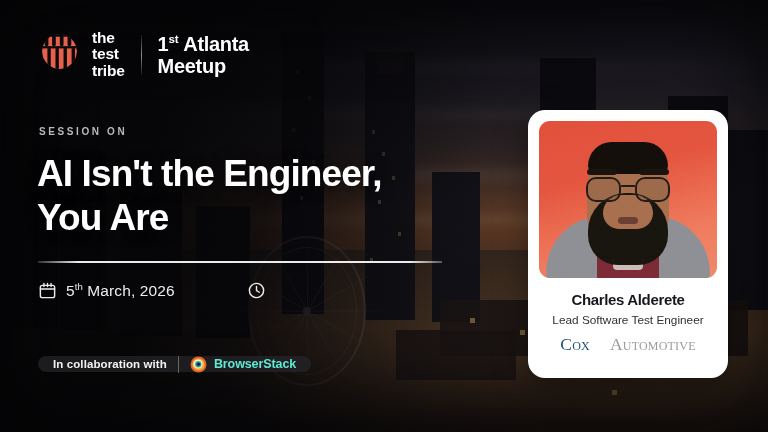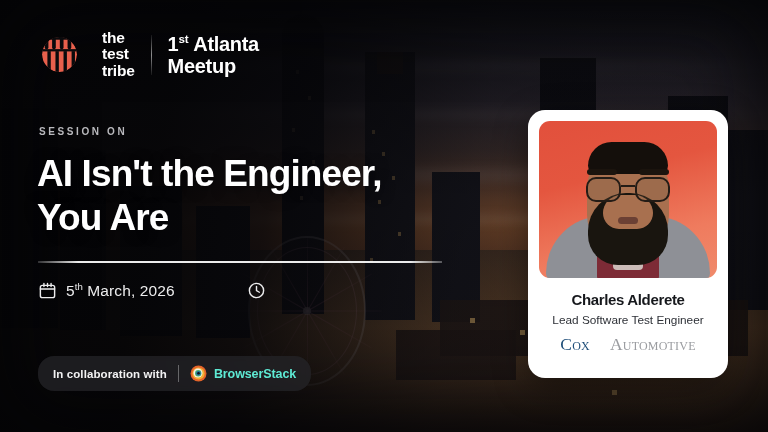--- a/index.html
+++ b/index.html
@@ -96,21 +96,21 @@
     box-shadow: inset 0 0 70px 18px rgba(4,4,6,.75);
   }
 
   
   .content{ position:absolute; inset:0; }
 
   
   .brand{
     position:absolute; left:38px; top:30px; display:flex; align-items:center; gap:0;
   }
-  .ttlogo{ display:flex; align-items:center; gap:21px; }
+  .ttlogo{ display:flex; gap:11px; }
   .mark{ width:43px; height:43px; flex:none; }
   .ttwords{
     font-size:15.5px; font-weight:700; color:#ffffff; line-height:1.06;
     letter-spacing:-0.2px;
   }
   .vdiv{
     width:1px; height:40px; margin:0 16px;
     background:linear-gradient(180deg, rgba(255,255,255,.07), rgba(255,255,255,.55), rgba(255,255,255,.07));
   }
   .meetup{
@@ -148,21 +148,21 @@
   .meta .txt{
     font-size:15.5px; font-weight:500; color:#ececed; letter-spacing:.1px; white-space:nowrap;
   }
   .meta .txt sup{ font-size:.62em; vertical-align:super; }
   .ico{ width:19px; height:19px; flex:none; display:block; }
 
   
   .collab{
     position:absolute; left:38px; top:356px;
     display:flex; align-items:center;
-    height:35px; padding:0 15px;
+    height:16px; padding:0 15px;
     background:rgba(38,38,42,.72);
     border-radius:16px;
     backdrop-filter:blur(3px);
   }
   .collab .lbl{ font-size:11.5px; font-weight:600; color:#f2f2f3; letter-spacing:.1px; white-space:nowrap; }
   .collab .sep{ width:1px; height:17px; background:rgba(255,255,255,.33); margin:0 11px; }
   .bsbrand{ display:flex; align-items:center; gap:7px; }
   .bsmark{ width:17px; height:17px; flex:none; }
   .collab .bs{ font-size:12.5px; font-weight:700; color:#5eead4; letter-spacing:-.1px; white-space:nowrap; }
 

